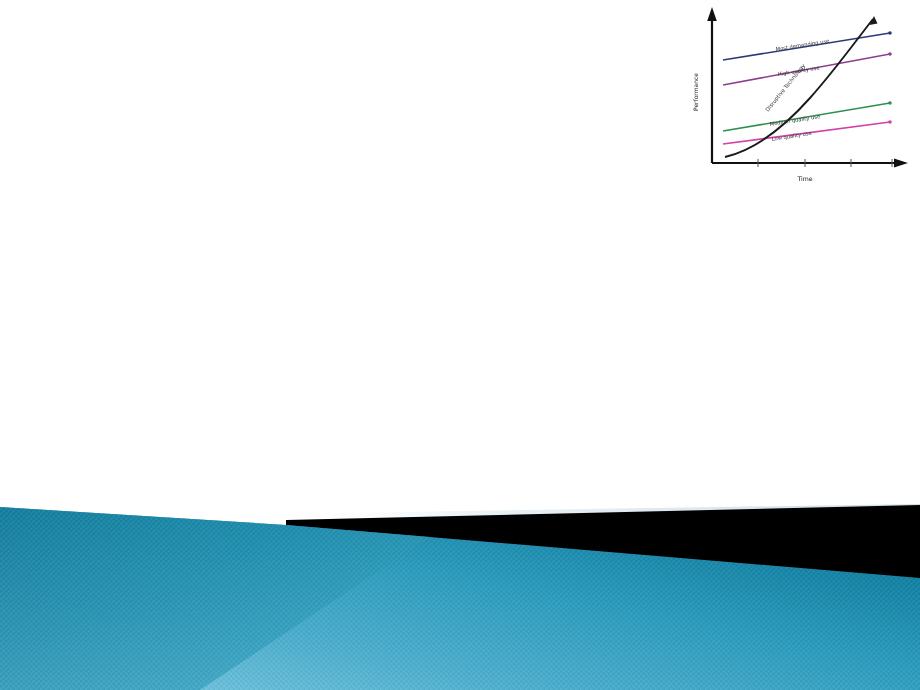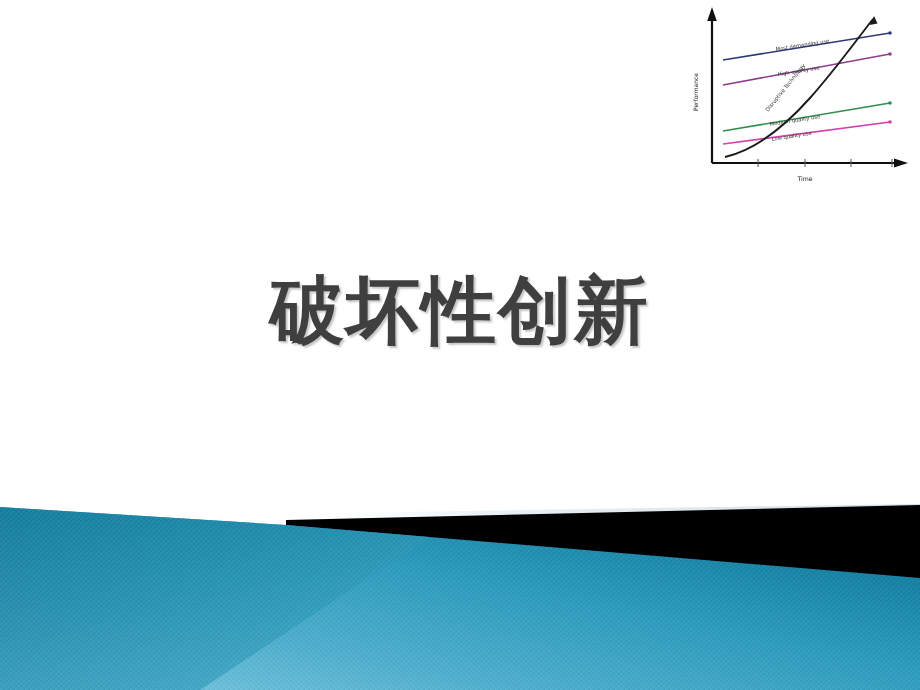--- a/index.html
+++ b/index.html
@@ -104,23 +104,20 @@
       <text x="92" y="141" font-family="DejaVu Sans, sans-serif" font-size="5.2" fill="#333333" transform="rotate(-9 92 141)">Low quality use</text>
 
       <text x="88" y="112" font-family="DejaVu Sans, sans-serif" font-size="5.4" fill="#333333" transform="rotate(-51 88 112)">Disruptive Technology</text>
 
       <text x="18" y="92" font-family="DejaVu Sans, sans-serif" font-size="6" fill="#222222" text-anchor="middle" transform="rotate(-90 18 92)">Performance</text>
 
       <text x="125" y="181" font-family="DejaVu Sans, sans-serif" font-size="6.2" fill="#222222" text-anchor="middle">Time</text>
     </svg>
   </div>
 
-  <div class="title-block">
-    <span class="title-text">破坏性创新</span>
-  </div>
 
   <div class="deco">
     <svg viewBox="0 0 920 210" width="920" height="210" xmlns="http://www.w3.org/2000/svg">
       <defs>
         <linearGradient id="tealGrad" x1="0" y1="1" x2="1" y2="0">
           <stop offset="0%" stop-color="#7fcbe2"></stop>
           <stop offset="28%" stop-color="#4fb0cf"></stop>
           <stop offset="55%" stop-color="#2c9cbe"></stop>
           <stop offset="78%" stop-color="#1483a5"></stop>
           <stop offset="100%" stop-color="#0b7494"></stop>

